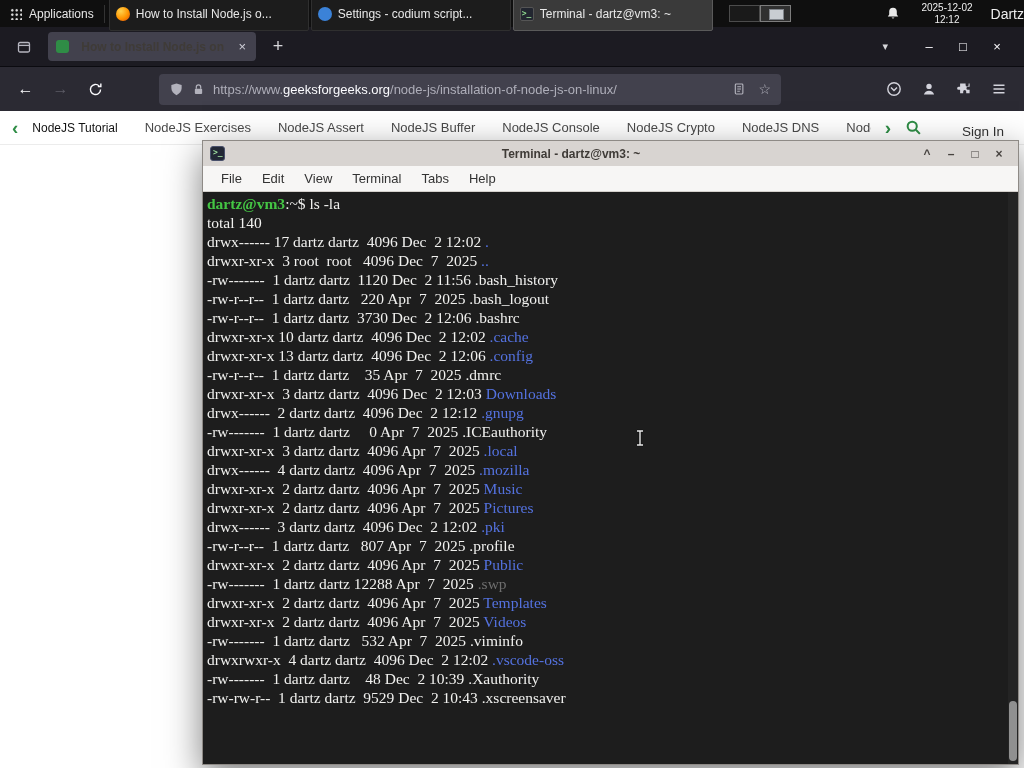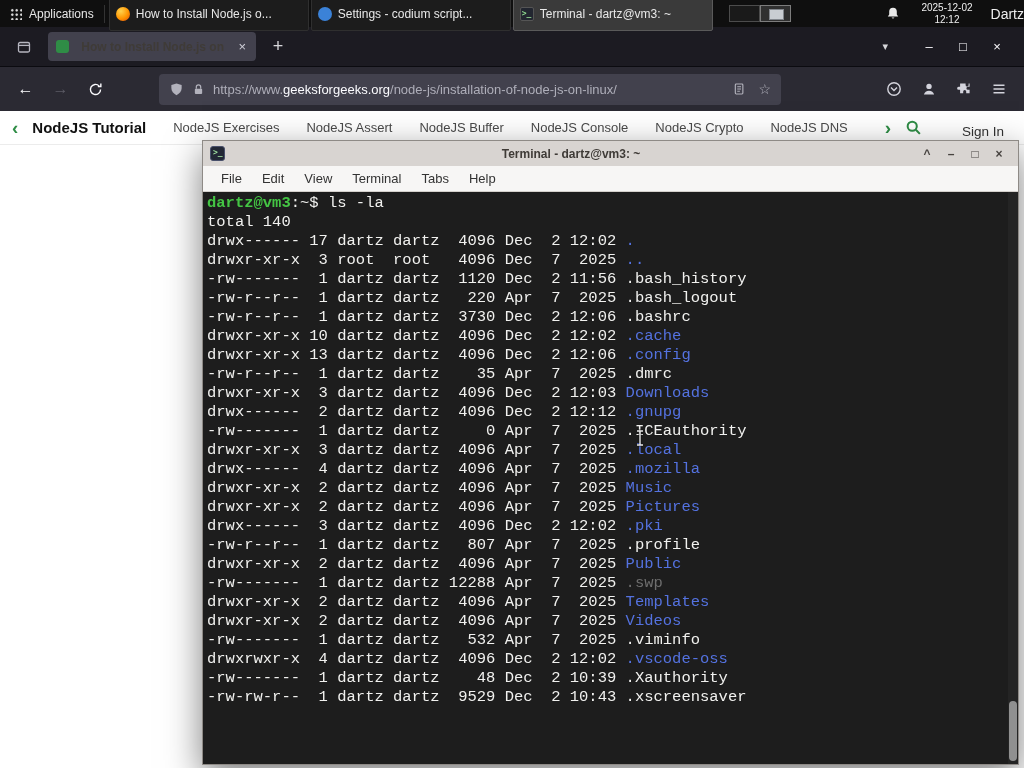--- a/index.html
+++ b/index.html
@@ -60,40 +60,40 @@
   .urlbar-right{margin-left:auto;display:flex;align-items:center;gap:12px;color:#b2b2bc}
   .star{font-size:14px;color:#b2b2bc}
   .nav-spacer{flex:1}
   .act-btn{width:31px;height:30px;display:flex;align-items:center;justify-content:center;color:#d3d3dc}
 
   .sitenav{height:34px;background:#fff;display:flex;align-items:center;padding:0 12px;gap:14px;
            border-bottom:1px solid #ececec;color:#4a4a4a;font-size:13px;flex:none}
   .site-chevron{color:var(--gfg-green);font-size:19px;font-weight:bold;line-height:1}
   #site-items{display:flex;gap:27px;overflow:hidden;white-space:nowrap;flex:1;align-items:center}
   .site-item{flex:none}
-  .site-item.active{color:#111;font-weight:bold;font-size:15px}
+  .site-item.active{color:#111;font-weight:normal;font-size:12px}
   .search-btn{display:flex;align-items:center;color:var(--gfg-green)}
   .signin{color:#333;font-size:13.5px;margin:8px 8px 0 26px;font-weight:500}
   .page{flex:1;background:#fff}
 
   
   #terminal{position:absolute;left:202px;top:140px;width:817px;height:625px;background:var(--term-bg);
             border:1px solid #8e8a86;box-shadow:0 12px 34px rgba(0,0,0,.5);display:flex;flex-direction:column;z-index:10}
   .t-titlebar{height:25px;background:linear-gradient(#e9e6e3,#d2cecа);background-color:var(--titlebar-bg);
               display:flex;align-items:center;padding:0 7px;flex:none}
   .t-icon{width:15px;height:15px;background:#232836;border-radius:3px;border:1px solid #49506b;position:relative;flex:none}
   .t-icon::after{content:">_";position:absolute;left:2px;top:-1px;font:bold 8px/14px "DejaVu Sans Mono",monospace;color:#9fe09f}
   .t-title{flex:1;text-align:center;font-size:12px;font-weight:bold;color:#3f3b37}
   .t-controls{display:flex;gap:4px;padding-right:2px}
   .t-ctl{width:20px;height:18px;display:flex;align-items:center;justify-content:center;color:#474340;
          font-size:12px;font-weight:bold}
   .t-menubar{height:26px;background:var(--menubar-bg);border-bottom:1px solid #d4d0cc;display:flex;align-items:center;
              padding-left:8px;flex:none}
   .t-menu-item{padding:4px 10px;font-size:13px;color:#333;line-height:26px}
-  .t-screen{flex:1;position:relative;overflow:hidden;font-family:Liberation Mono, monospace;
+  .t-screen{flex:1;position:relative;overflow:hidden;font-family:Liberation Serif, serif;
             font-size:15.5px;line-height:19px;color:var(--term-fg);padding:2px 0 0 4px}
   .tline{white-space:pre}
   .green{color:var(--term-green);font-weight:bold}
   .dir{color:var(--term-blue)}
   .file{color:var(--term-fg)}
   .dim{color:var(--term-dim)}
   .t-scroll{position:absolute;right:0;top:0;bottom:0;width:10px;background:#242424}
   .t-thumb{position:absolute;right:1px;bottom:3px;width:8px;height:60px;background:#909090;border-radius:4px}
 
   

